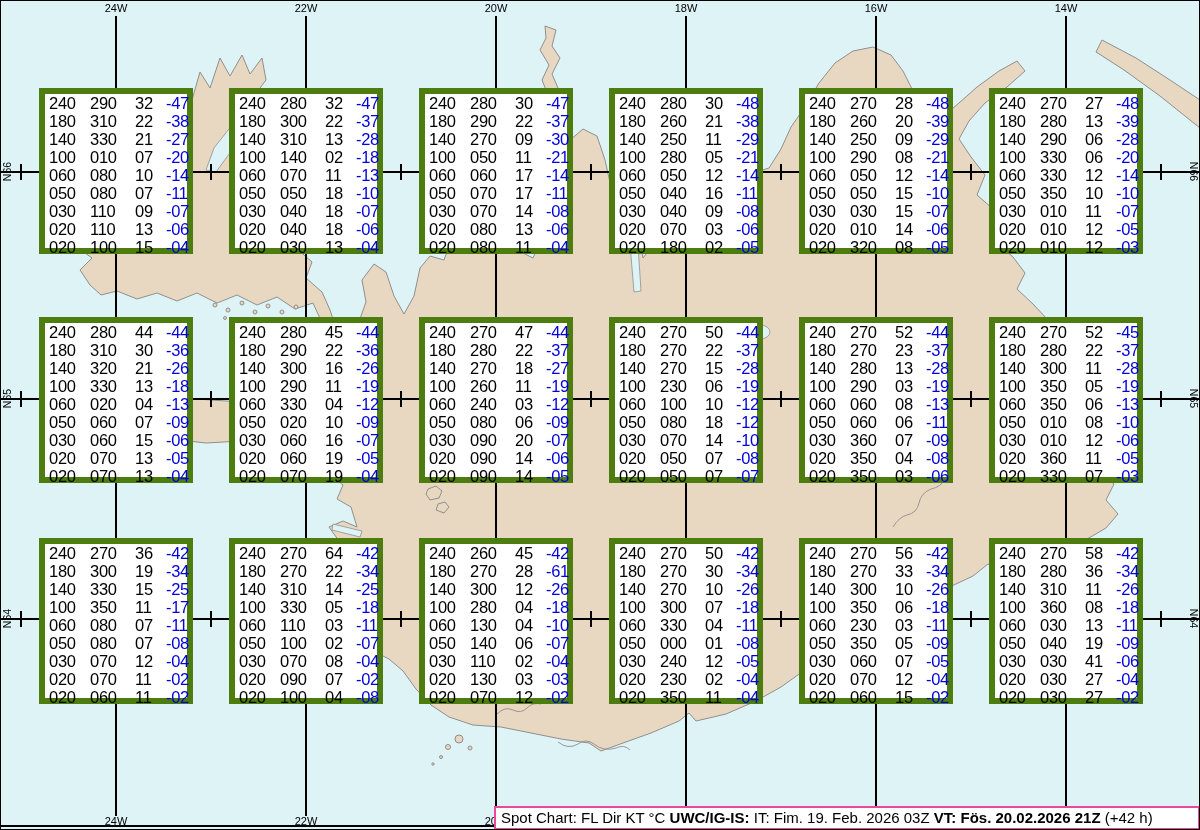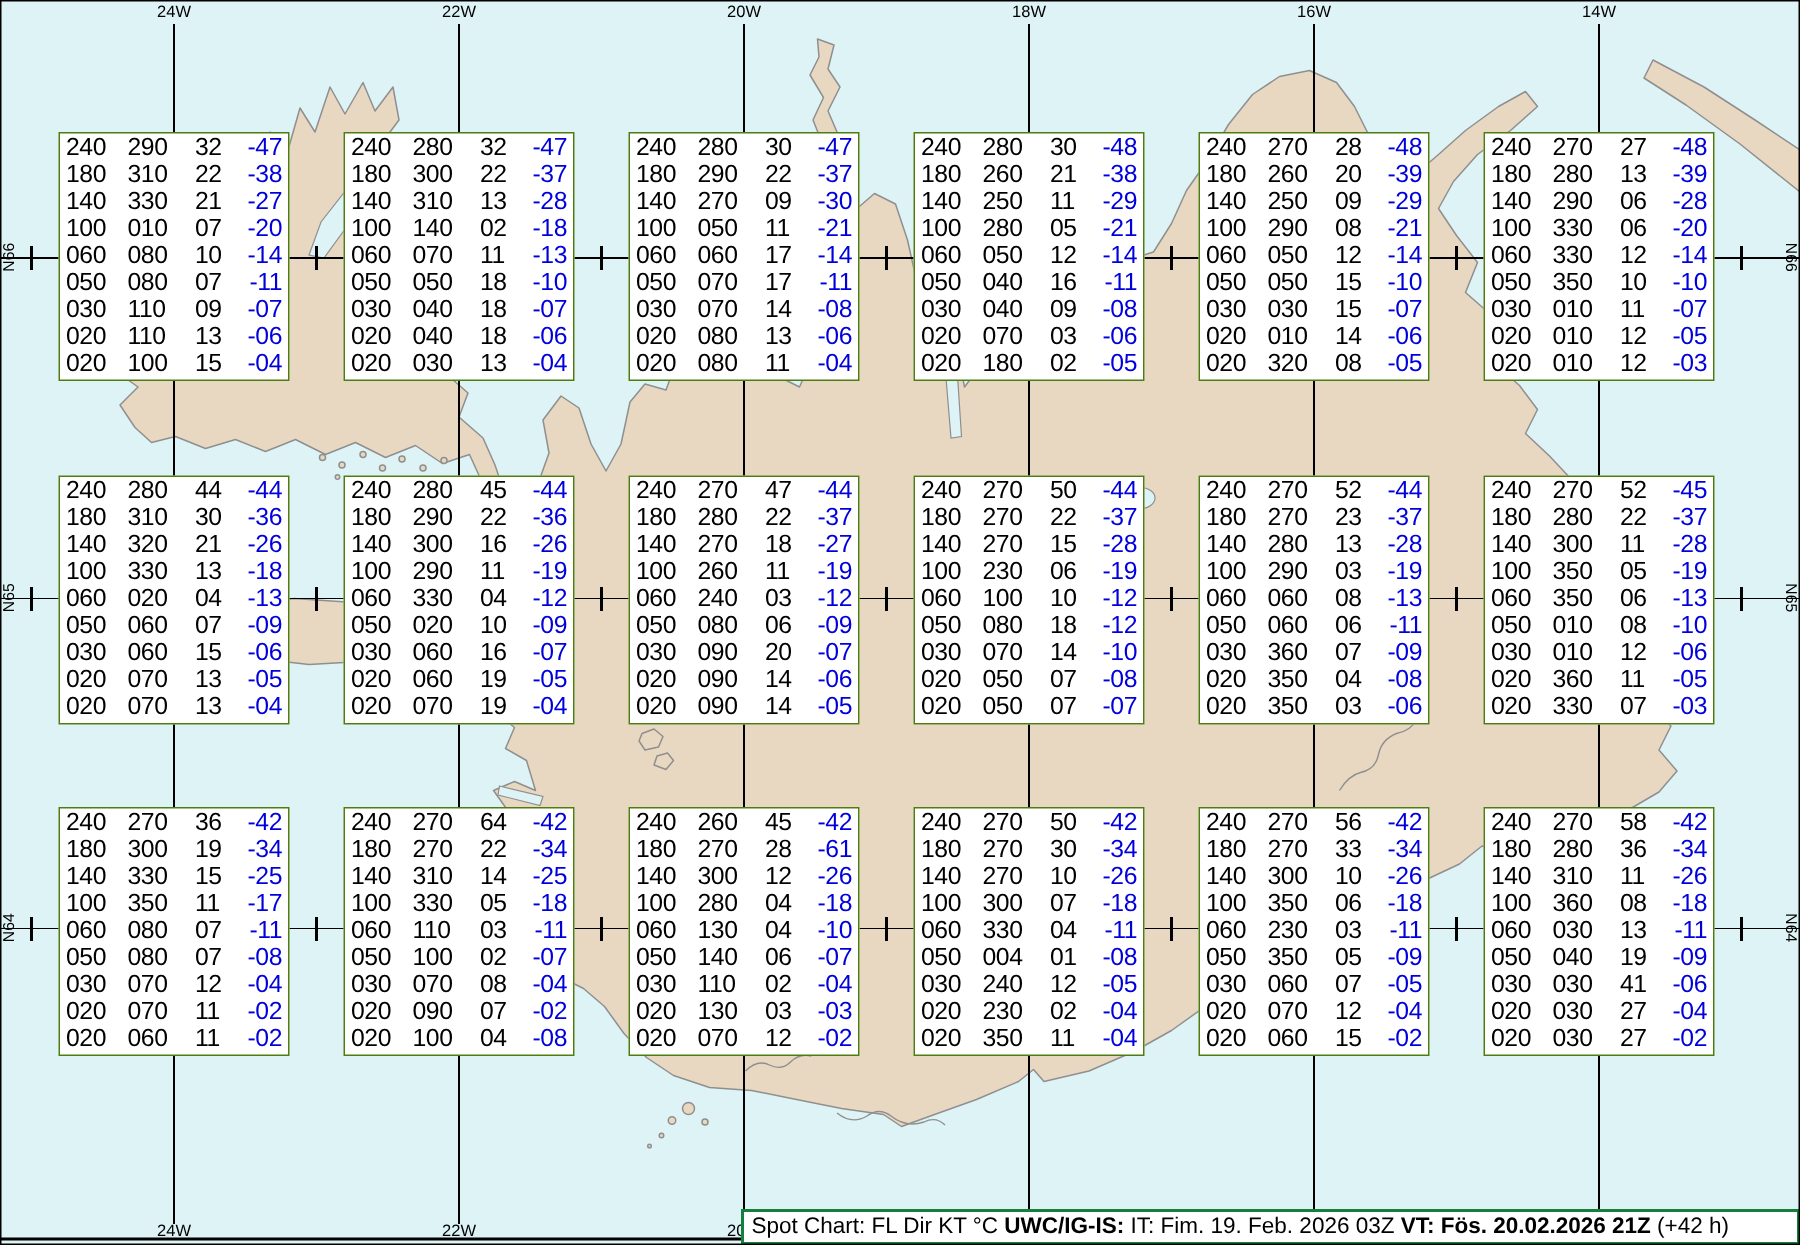--- a/index.html
+++ b/index.html
@@ -6,27 +6,27 @@
   .stage{position:relative;width:1200px;height:830px;overflow:hidden;
          background:#def3f6;font-family:"Liberation Sans",sans-serif;}
   .frame{position:absolute;inset:0;border:1px solid #000;pointer-events:none;z-index:9;}
   svg.layer{position:absolute;left:0;top:0;z-index:1;}
   svg.grid{z-index:2;}
   .lon-label{position:absolute;width:30px;text-align:center;font-size:11px;color:#000;z-index:3;}
   .lat-label{position:absolute;width:30px;height:13px;text-align:center;font-size:10.5px;color:#000;z-index:3;line-height:13px;}
   .lat-left{transform:rotate(-90deg);}
   .lat-right{transform:rotate(90deg);}
   .spot-box{position:absolute;width:154px;height:166px;background:#fff;
-            border:1px solid #4d7c0f;box-sizing:border-box;z-index:4;}
+            border:6px solid #4d7c0f;box-sizing:border-box;z-index:4;}
   .spot-row{display:grid;grid-template-columns:41px 45px 31px 1fr;height:18px;
             line-height:18px;padding:0 4px;font-size:16.5px;letter-spacing:-0.3px;color:#000;}
   .spot-row .c4{text-align:right;color:#0000dd;}
   .bottom-line{position:absolute;left:0;top:825px;width:1200px;height:2px;background:#000;z-index:5;}
   .status-bar{position:absolute;left:494px;top:806px;width:706px;height:24px;background:#fff;
-              border:2px solid #15803d;box-sizing:border-box;z-index:6;
+              border:2px solid #ec4899;box-sizing:border-box;z-index:6;
               font-size:15px;line-height:20px;color:#000;padding-left:5px;white-space:nowrap;overflow:hidden;}
   .status-bar .seg-bold{font-weight:bold;}
 </style>
 </head>
 <body>
 
 <div class="stage">
 
   <svg class="layer" width="1200" height="830" viewBox="0 0 1200 830">
     <g fill="#e8d8c1" stroke="#8f8f8f" stroke-width="1" stroke-linejoin="round">
@@ -982,21 +982,21 @@
           <span class="c4">-18</span>
         </div>
         <div class="spot-row">
           <span class="c1">060</span>
           <span class="c2">330</span>
           <span class="c3">04</span>
           <span class="c4">-11</span>
         </div>
         <div class="spot-row">
           <span class="c1">050</span>
-          <span class="c2">004</span>
+          <span class="c2">000</span>
           <span class="c3">01</span>
           <span class="c4">-08</span>
         </div>
         <div class="spot-row">
           <span class="c1">030</span>
           <span class="c2">240</span>
           <span class="c3">12</span>
           <span class="c4">-05</span>
         </div>
         <div class="spot-row">

